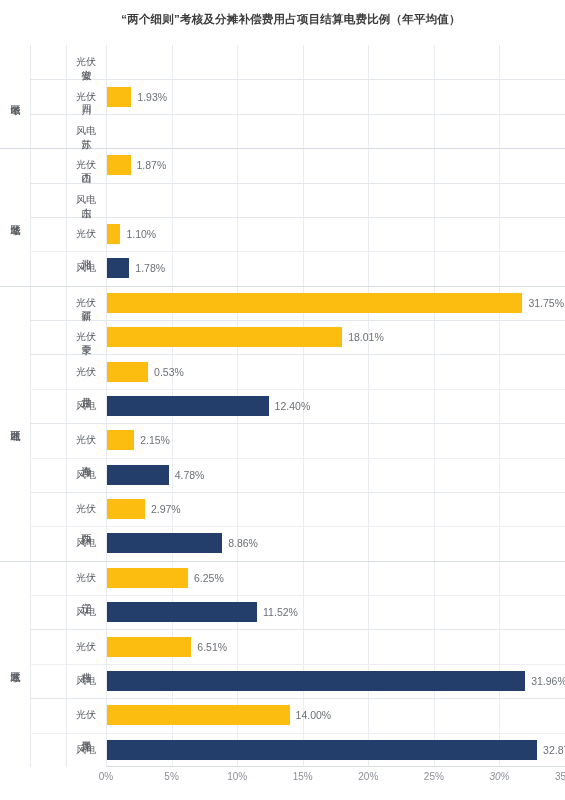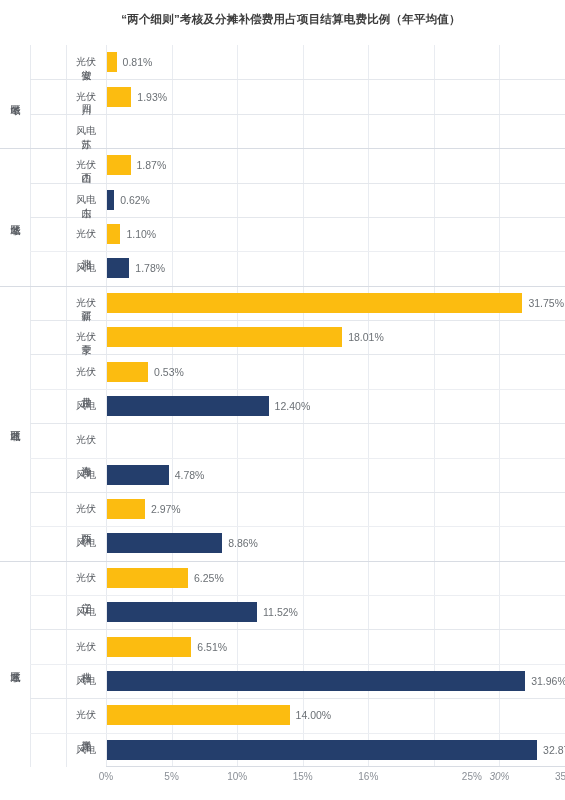--- a/index.html
+++ b/index.html
@@ -189,24 +189,20 @@
         <div class="gridline" style="left: 327.857px;"></div>
         <div class="gridline" style="left: 393.429px;"></div>
       </div>
     <div class="rows" id="rows-container">
         <div class="row" style="height: 34.381px;">
           <div class="cells">
             <div class="cell cell-region"></div>
             <div class="cell cell-prov"></div>
             <div class="cell cell-type">光伏</div>
           </div>
-          <div class="barwrap">
-            <div class="bar pv" style="width: 10.6226px;"></div>
-            <div class="bar-label">0.81%</div>
-          </div>
         </div>
         <div class="row" style="height: 34.381px;">
           <div class="cells">
             <div class="cell cell-region"></div>
             <div class="cell cell-prov"></div>
             <div class="cell cell-type">光伏</div>
           </div>
           <div class="barwrap">
             <div class="bar pv" style="width: 25.3106px;"></div>
             <div class="bar-label">1.93%</div>
@@ -229,24 +225,20 @@
             <div class="bar pv" style="width: 24.5237px;"></div>
             <div class="bar-label">1.87%</div>
           </div>
         </div>
         <div class="row" style="height: 34.381px;">
           <div class="cells">
             <div class="cell cell-region"></div>
             <div class="cell cell-prov"></div>
             <div class="cell cell-type">风电</div>
           </div>
-          <div class="barwrap">
-            <div class="bar wind" style="width: 8.13086px;"></div>
-            <div class="bar-label">0.62%</div>
-          </div>
         </div>
         <div class="row" style="height: 34.381px;">
           <div class="cells">
             <div class="cell cell-region"></div>
             <div class="cell cell-prov"></div>
             <div class="cell cell-type">光伏</div>
           </div>
           <div class="barwrap">
             <div class="bar pv" style="width: 14.4257px;"></div>
             <div class="bar-label">1.10%</div>
@@ -305,20 +297,24 @@
           <div class="barwrap">
             <div class="bar wind" style="width: 162.617px;"></div>
             <div class="bar-label">12.40%</div>
           </div>
         </div>
         <div class="row" style="height: 34.381px;">
           <div class="cells">
             <div class="cell cell-region"></div>
             <div class="cell cell-prov"></div>
             <div class="cell cell-type">光伏</div>
+          </div>
+          <div class="barwrap">
+            <div class="bar pv" style="width: 28.1957px;"></div>
+            <div class="bar-label">2.15%</div>
           </div>
         </div>
         <div class="row" style="height: 34.381px;">
           <div class="cells">
             <div class="cell cell-region"></div>
             <div class="cell cell-prov"></div>
             <div class="cell cell-type">风电</div>
           </div>
           <div class="barwrap">
             <div class="bar wind" style="width: 62.6863px;"></div>
@@ -494,19 +490,19 @@
         </div>
       </div>
     </div>
 
   <div class="axis-line"></div>
   <div id="axis">
       <div class="tick" style="left: 0px;">0%</div>
       <div class="tick" style="left: 65.5714px;">5%</div>
       <div class="tick" style="left: 131.143px;">10%</div>
       <div class="tick" style="left: 196.714px;">15%</div>
-      <div class="tick" style="left: 262.286px;">16%</div>
-      <div class="tick" style="left: 327.857px; margin-left: 38px;">25%</div>
+      <div class="tick" style="left: 262.286px;">20%</div>
+      <div class="tick" style="left: 327.857px;">25%</div>
       <div class="tick" style="left: 393.429px; font-style: italic;">30%</div>
       <div class="tick" style="left: 459px;">35%</div>
     </div>
 
 </div>
 
 </body></html>

